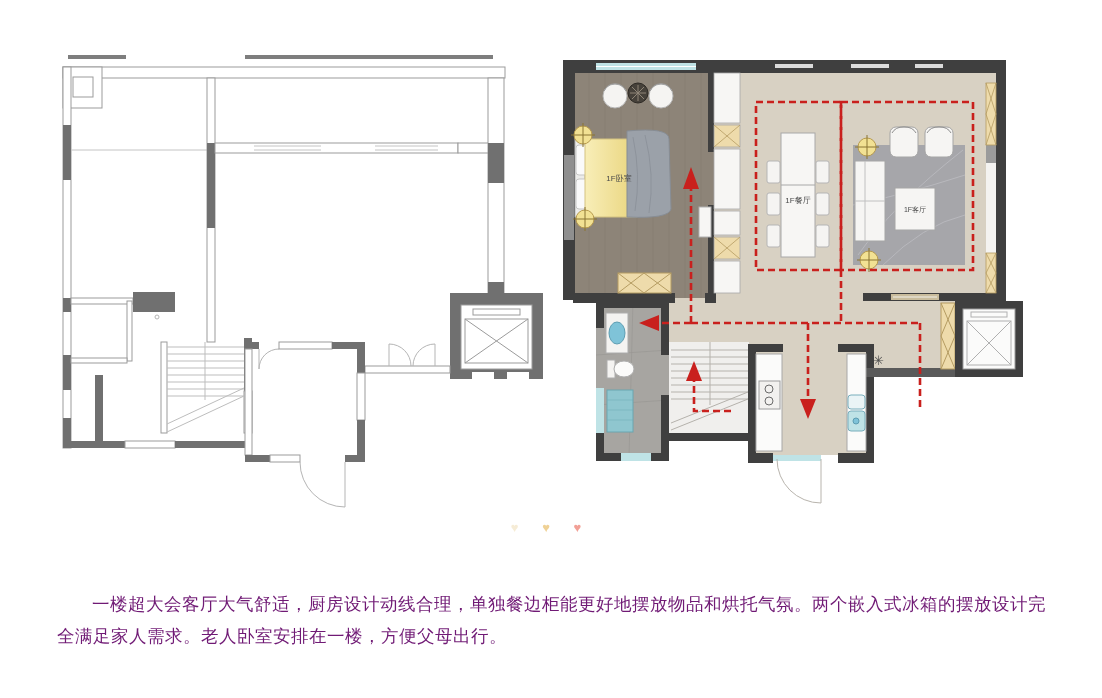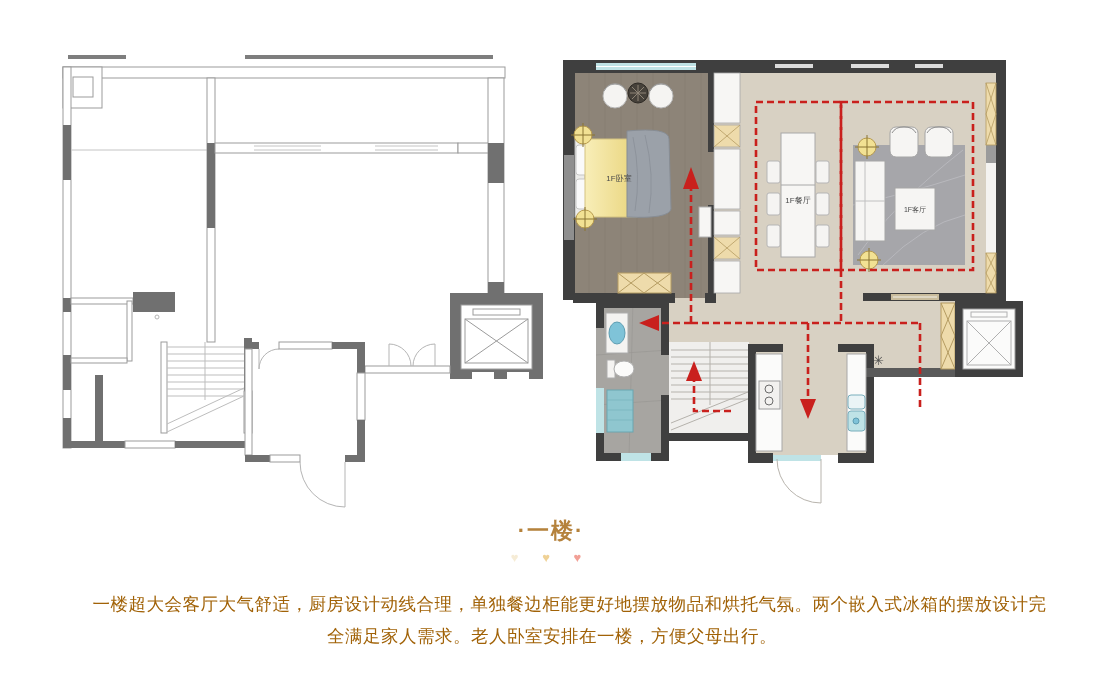--- a/index.html
+++ b/index.html
@@ -7,21 +7,21 @@
        font-family:"Liberation Sans","DejaVu Sans",sans-serif;}
   .plan{position:absolute;top:55px;}
   #plan-left{left:58px;}
   #plan-right{left:563px;}
   .caption-block{position:absolute;left:0;top:516px;width:1102px;text-align:center;}
   .sec-title{font-size:22px;font-weight:bold;color:#b5823c;letter-spacing:2px;}
   .hearts{margin-top:5px;font-size:13px;letter-spacing:10px;line-height:1;}
   .hearts span{display:inline-block;}
   .h1{color:#f6ecd6;} .h2{color:#efd195;} .h3{color:#f2a096;}
   .body-text{position:absolute;left:57px;top:570px;width:990px;
-             font-size:17.5px;color:#a16207;line-height:1.85;text-align:center;
+             font-size:17.5px;color:#701a75;line-height:1.85;text-align:left;
              text-indent:2em;letter-spacing:0.5px;font-family:Liberation Serif, serif;}
   svg text{font-family:"Liberation Sans","DejaVu Sans",sans-serif;}
 </style>
 </head>
 <body>
 
 <svg id="plan-left" class="plan" width="490" height="460" viewBox="0 0 490 460">
   <g stroke="#9b9b9b" stroke-width="1" fill="none">
 
     <g stroke="none" fill="#7e7e7e">
@@ -393,20 +393,19 @@
   </g>
 
   <g font-size="8" fill="#4a4a4a" text-anchor="middle">
     <text x="56" y="126">1F卧室</text>
     <text x="235" y="148">1F餐厅</text>
     <text x="352" y="157" font-size="7">1F客厅</text>
   </g>
 </svg>
 
 <div class="caption-block">
-  <div class="sec-title">·一楼·</div>
   <div class="hearts">
     <span class="h1">♥</span>
     <span class="h2">♥</span>
     <span class="h3">♥</span>
   </div>
 </div>
 <p class="body-text">一楼超大会客厅大气舒适，厨房设计动线合理，单独餐边柜能更好地摆放物品和烘托气氛。两个嵌入式冰箱的摆放设计完全满足家人需求。老人卧室安排在一楼，方便父母出行。</p>
 
 </body></html>

